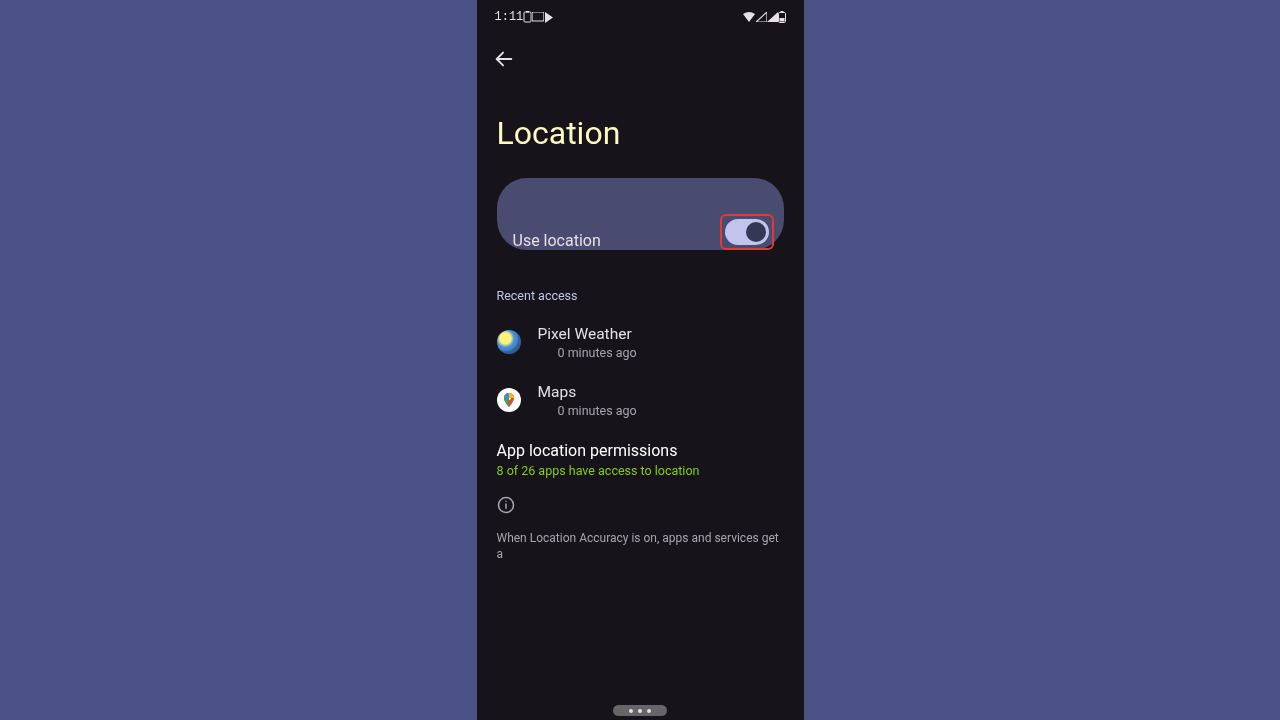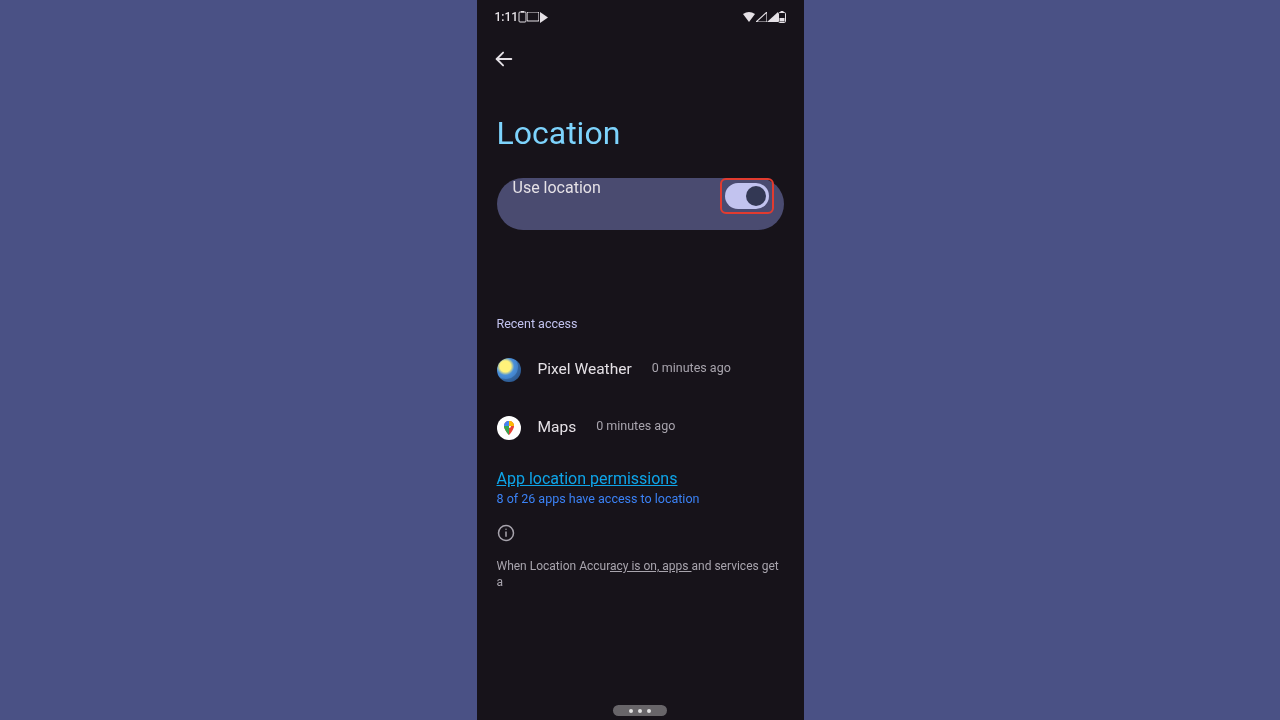--- a/index.html
+++ b/index.html
@@ -22,41 +22,41 @@
   }
   .statusbar {
     height: 34px;
     display: flex;
     justify-content: space-between;
     align-items: center;
     padding: 0 18px;
     font-size: 12px;
     font-weight: 500;
   }
-  .statusbar .left, .statusbar .right { display: flex; align-items: center; gap: 0; }
+  .statusbar .left, .statusbar .right { display: flex; align-items: center; gap: 0; font-family: Liberation Mono, monospace; }
   .statusbar svg { display: block; }
   .backbar {
     height: 50px;
     display: flex;
     align-items: center;
     padding-left: 16px;
   }
   .title {
     font-size: 32px;
     font-weight: 400;
     padding: 30px 20px 26px 20px;
-    color: #7dd3fc;
+    color: #fef9c3;
   }
   .toggle-card {
     margin: 0 20px;
     background: #4a4b70;
     border-radius: 30px;
-    height: 52px;
-    display: flex;
-    align-items: flex-start;
+    height: 72px;
+    display: flex;
+    align-items: flex-end;
     justify-content: space-between;
     padding: 0 10px 0 16px;
     position: relative;
   }
   .toggle-label { font-size: 16px; color: #e5e1e6; }
   .highlight-box {
     border: 2.5px solid #e23b2f;
     border-radius: 6px;
     padding: 3px;
     display: flex;
@@ -76,52 +76,51 @@
     background: #333854;
     border-radius: 50%;
     position: absolute;
     right: 3px;
     top: 3px;
   }
   .section-header {
     font-size: 12.5px;
     color: #c2c3ef;
     padding: 38px 20px 10px 20px;
-    margin-top: 48px;
   }
   .list-item {
     display: flex;
     align-items: center;
     padding: 10px 20px;
     gap: 17px;
     min-height: 58px;
   }
   .app-icon {
     width: 24px;
     height: 24px;
     border-radius: 50%;
     flex-shrink: 0;
     display: flex;
     align-items: center;
     justify-content: center;
   }
   .icon-weather { background: radial-gradient(circle at 35% 35%, #fff27a 25%, #4a90d9 40%, #2b5ca3 100%); box-shadow: inset -3px -3px 0 rgba(0,0,0,.2); }
   .icon-maps { background: #fff; position: relative; }
   .icon-google { background: #fff; font-size:15px; font-weight:bold; }
-  .list-text { display: flex; flex-direction: row; }
+  .list-text { display: flex; flex-direction: column; }
   .item-title { font-size: 15.5px; color: #e5e1e6; margin-bottom: 2px; }
   .item-sub { font-size: 12.5px; color: #a8a4ad; padding-left: 20px; }
   .seeall-icon { width: 24px; display:flex; justify-content:center; }
   .setting-row { padding: 12px 20px 4px 20px; }
-  .setting-title { font-size: 16px; color:#0ea5e9; margin-bottom:3px;text-decoration:underline; }
-  .setting-sub { font-size: 12.5px; color:#3b82f6; }
+  .setting-title { font-size: 16px; color:#ffffff; margin-bottom:3px; }
+  .setting-sub { font-size: 12.5px; color:#84cc16; }
   .setting-title.solo { padding: 16px 0 8px 0; }
   .info-row { padding: 14px 20px 4px 20px; }
   .disclaimer { font-size: 12px; color:#a8a4ad; padding: 8px 20px 0 20px; line-height:1.35; }
-  .disclaimer .ul { text-decoration: underline; }
+  .disclaimer .ul { }
   .floating-bar {
     position: absolute;
     bottom: 4px;
     left: 50%;
     transform: translateX(-50%);
     width: 54px;
     height: 11px;
     background: rgba(255,255,255,0.35);
     border-radius: 6px;
     display:flex;

